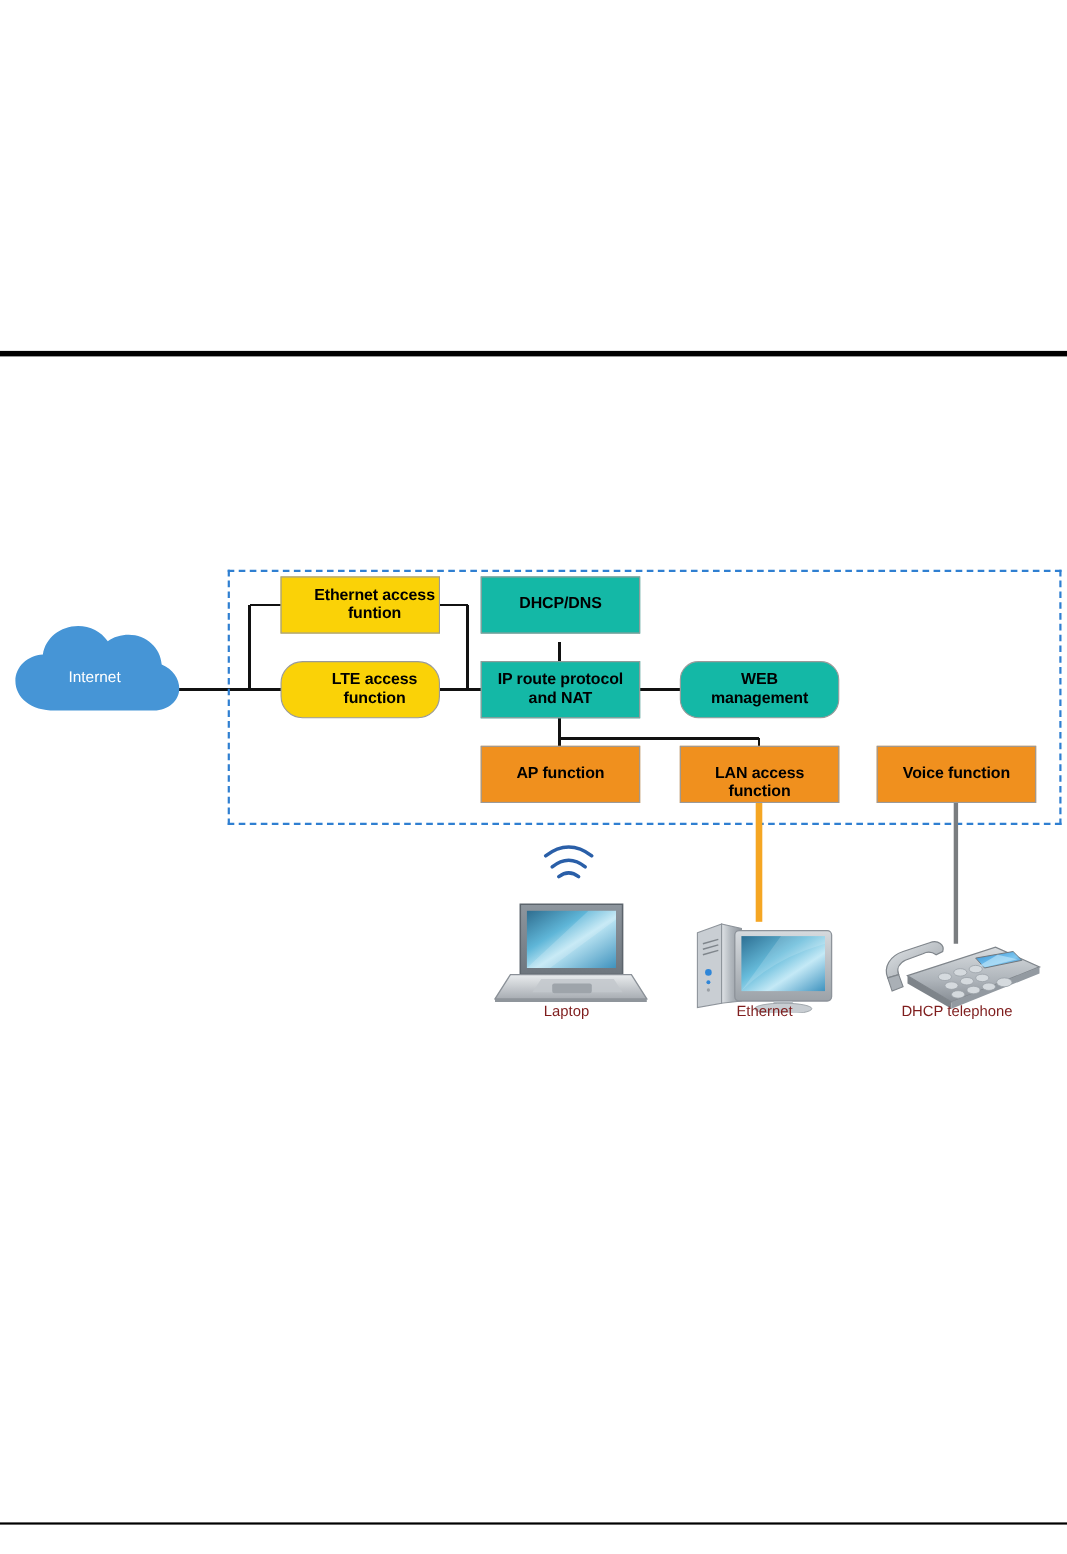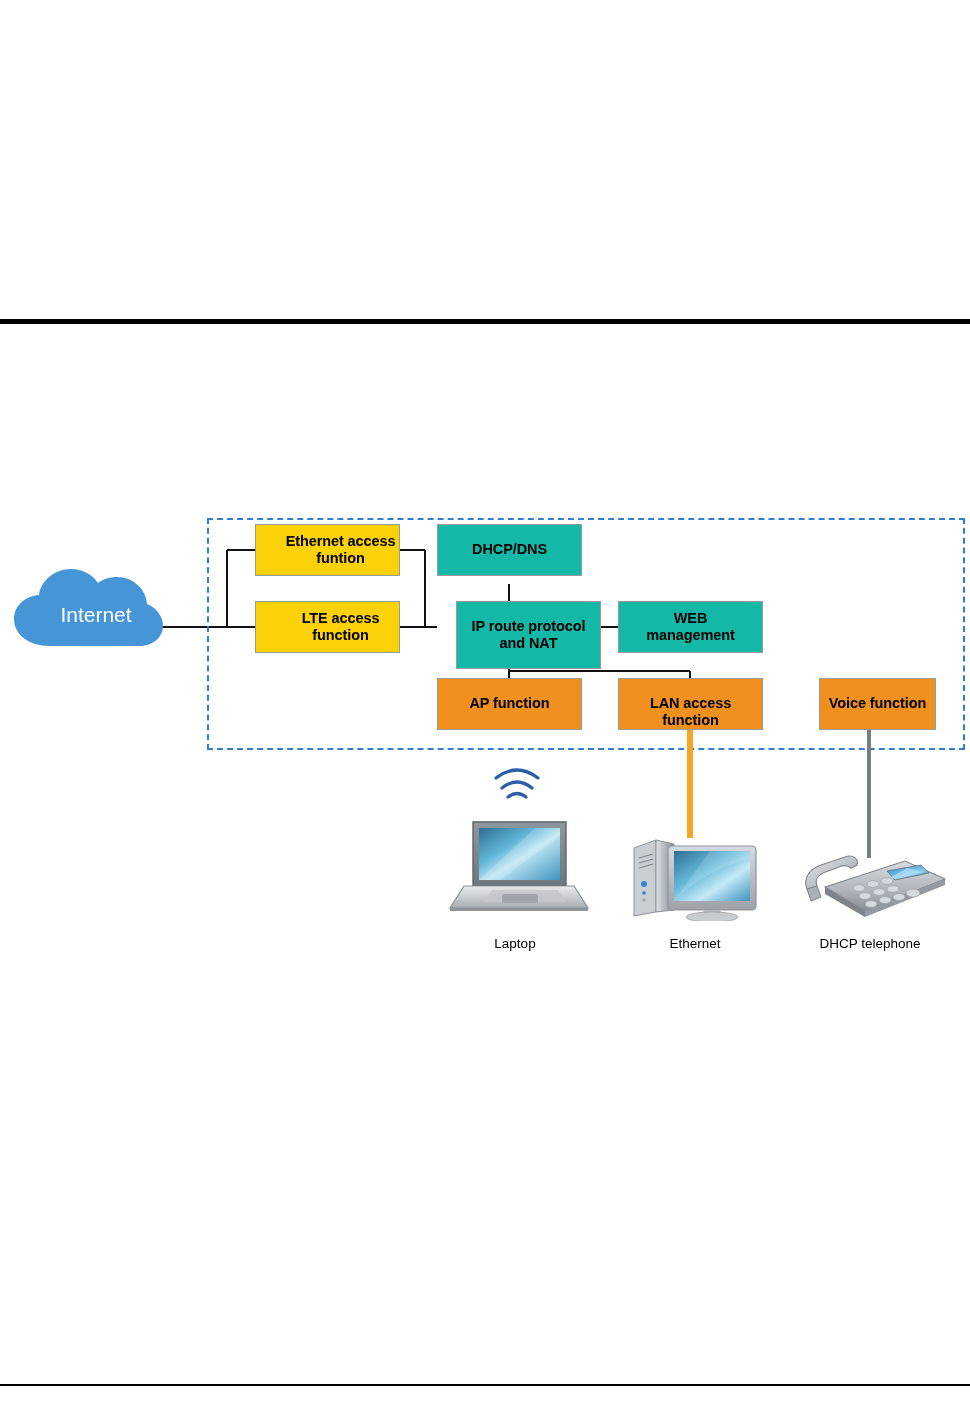--- a/index.html
+++ b/index.html
@@ -85,45 +85,44 @@
   
   .cloud-wrap {
     position: absolute;
     left: 6px;
     top: 82px;
     width: 160px;
     height: 100px;
   }
   .cloud-label {
     position: absolute;
-    left: 10px;
+    left: 0;
     top: 0;
     width: 160px;
     height: 100px;
     display: flex;
     align-items: center;
     justify-content: center;
     color: #ffffff;
-    font-size: 21px;
+    font-size: 14px;
     font-family: "Liberation Sans", sans-serif;
     padding-top: 6px;
     box-sizing: border-box;
   }
   
   .device {
     position: absolute;
   }
   .device-label {
     position: absolute;
     width: 200px;
     text-align: center;
     font-size: 13.5px;
-    color: #000000;
+    color: #7f1d1d;
     font-family: "Liberation Sans", sans-serif;
-    margin-top: 24px;
   }
 </style>
 </head>
 <body>
 
 <div class="page">
 
   <div class="header-rule"></div>
   <div class="footer-rule"></div>
 
@@ -170,57 +169,57 @@
       <div class="cloud-label">Internet</div>
     </div>
 
     <div class="fblock yellow" style="left:255px; top:44px; width:145px; height:52px;">
       <span>
         <span>Ethernet access</span><br>
         <span>funtion</span>
       </span>
     </div>
 
-    <div class="fblock yellow" style="left:255px; top:121px; width:145px; height:52px;">
+    <div class="fblock yellow" style="left:255px; top:121px; width:145px; height:52px;border-radius:20px;">
       <span>
         <span>LTE access</span><br>
         <span>function</span>
       </span>
     </div>
 
     <div class="fblock green" style="left:437px; top:44px; width:145px; height:52px;">
       <span>DHCP/DNS</span>
     </div>
 
-    <div class="fblock green" style="left:437px; top:121px; width:145px; height:68px;margin-left:19px;">
+    <div class="fblock green" style="left:437px; top:121px; width:145px; height:52px;">
       <span>
         <span>IP route protocol</span><br>
         <span>and NAT</span>
       </span>
     </div>
 
-    <div class="fblock green" style="left:618px; top:121px; width:145px; height:52px;">
+    <div class="fblock green" style="left:618px; top:121px; width:145px; height:52px;border-radius:17px;">
       <span>
         <span>WEB</span><br>
         <span>management</span>
       </span>
     </div>
 
     <div class="fblock orange" style="left:437px; top:198px; width:145px; height:52px;justify-content:center;">
       <span>AP function</span>
     </div>
 
     <div class="fblock orange" style="left:618px; top:198px; width:145px; height:52px;align-items:flex-end;">
       <span>
         <span>LAN access</span><br>
         <span>function</span>
       </span>
     </div>
 
-    <div class="fblock orange" style="left:819px; top:198px; width:117px; height:52px;">
+    <div class="fblock orange" style="left:797px; top:198px; width:145px; height:52px;">
       <span>Voice function</span>
     </div>
 
     <svg width="970" height="470" style="pointer-events:none;">
 
       <line x1="690" y1="250" x2="690" y2="358" stroke="#F5A623" stroke-width="6"></line>
 
       <line x1="869" y1="250" x2="869" y2="378" stroke="#7a7d80" stroke-width="4"></line>
     </svg>
 

